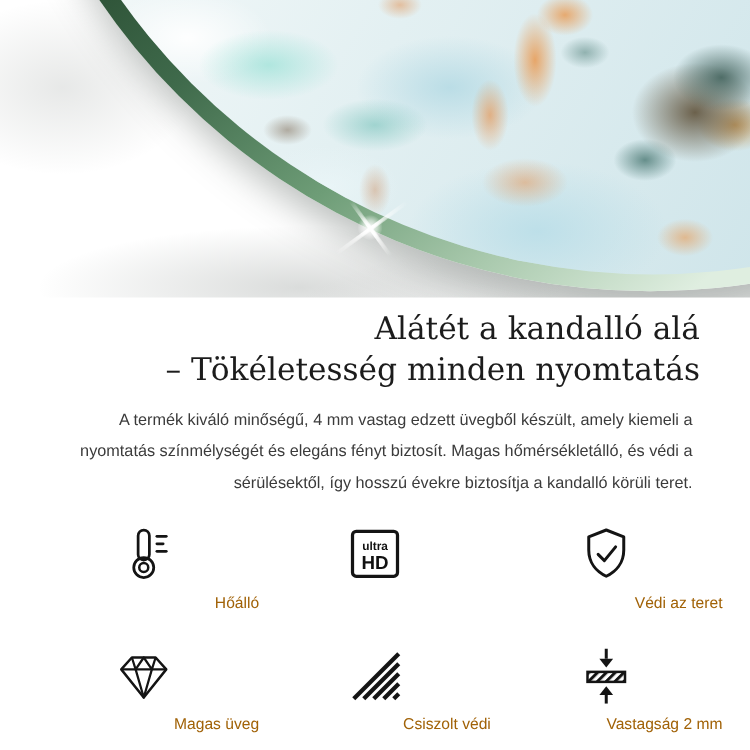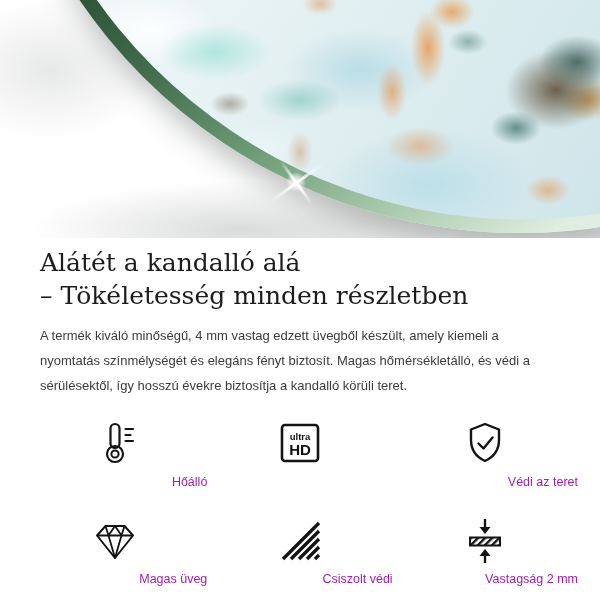--- a/index.html
+++ b/index.html
@@ -48,33 +48,33 @@
   .sparkle::before { content:""; position:absolute; left:0; top:33px; width:70px; height:3px;
     background:linear-gradient(90deg,transparent,#fff 45%,#fff 55%,transparent);
     transform:rotate(-36deg); filter:blur(0.6px); }
   .sparkle::after { content:""; position:absolute; left:33px; top:8px; width:3px; height:54px;
     background:linear-gradient(180deg,transparent,#fff 45%,#fff 60%,transparent);
     transform:rotate(-36deg); filter:blur(0.6px); }
   .sparkle .core { position:absolute; left:24px; top:24px; width:20px; height:20px; border-radius:50%;
     background:radial-gradient(circle, rgba(255,255,255,1) 0%, rgba(255,255,255,0.55) 40%, transparent 72%); }
 
   
-  .content { padding:8px 40px 0; }
+  .content { padding:8px 40px 0;text-align:right; }
   .title { font-family:"DejaVu Serif","Liberation Serif",serif; font-weight:400;
     font-size:25px; line-height:33px; color:#1c1c1c; margin:0 0 11px; }
   .title span { display:block; }
   .intro { font-size:13px; line-height:25px; color:#3b3b3b; max-width:514px; margin:0 0 18px; }
 
   
   .features { display:grid; grid-template-columns:repeat(3,1fr); row-gap:24px;
     margin:0 22px; text-align:center; }
   .feature { display:block;text-align:right; }
   .icon-box { height:50px; display:flex; align-items:flex-end; justify-content:center; }
   .icon-box svg { display:block; }
-  .feature-label { display:block; margin-top:9px; font-size:12.5px; color:#a21caf; }
+  .feature-label { display:block; margin-top:9px; font-size:12.5px; color:#a16207; }
   .ico { stroke:#141414; fill:none; }
   .ico-fill { fill:#141414; stroke:none; }
   .hd-text { font-family:"Liberation Sans",sans-serif; fill:#111; }
 </style>
 </head>
 <body>
 
 <div class="page">
 
   <div class="hero">
@@ -82,21 +82,21 @@
     <div class="glass-edge"></div>
     <div class="glass-art"></div>
     <div class="sparkle">
       <span class="core"></span>
     </div>
   </div>
 
   <div class="content">
     <h1 class="title">
       <span>Alátét a kandalló alá</span>
-      <span>– Tökéletesség minden részletben</span>
+      <span>– Tökéletesség minden nyomtatás</span>
     </h1>
     <p class="intro">A termék kiváló minőségű, 4 mm vastag edzett üvegből készült, amely kiemeli a nyomtatás színmélységét és elegáns fényt biztosít. Magas hőmérsékletálló, és védi a sérülésektől, így hosszú évekre biztosítja a kandalló körüli teret.</p>
   </div>
 
   <div class="features">
 
     <div class="feature">
       <div class="icon-box">
         <svg width="46" height="46" viewBox="0 0 46 46">
           <rect class="ico" x="18.5" y="4" width="9" height="24" rx="4.5" stroke-width="2.2"></rect>

